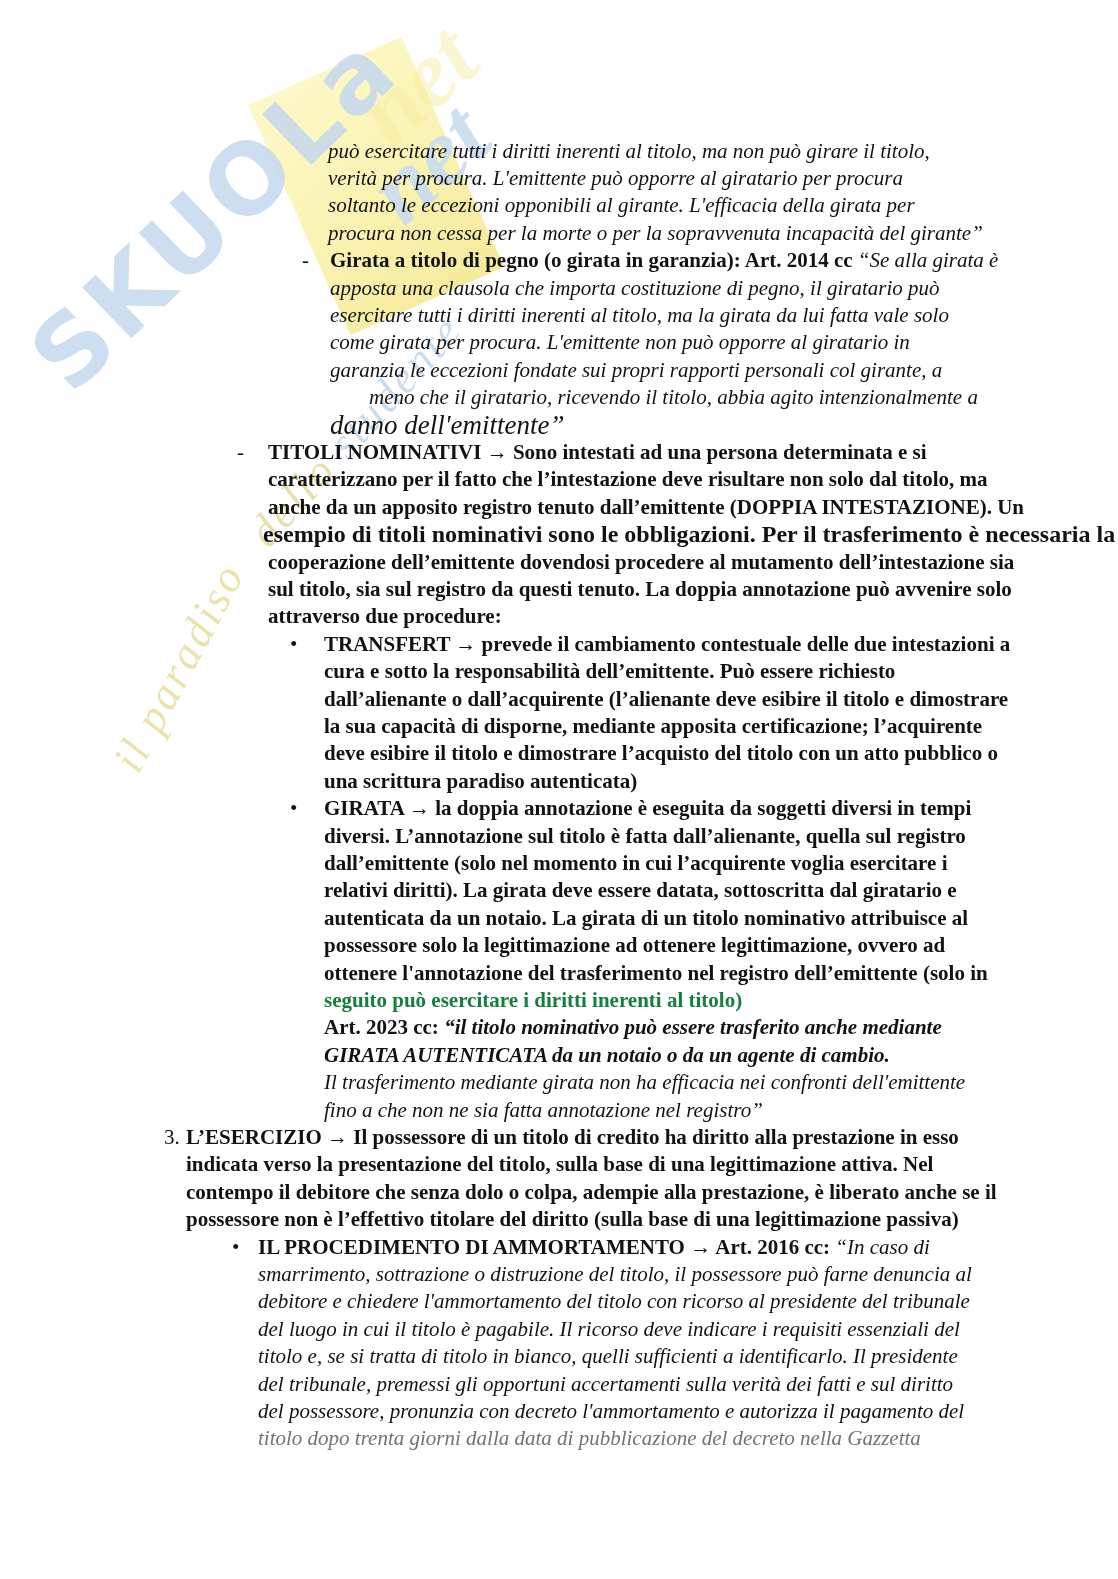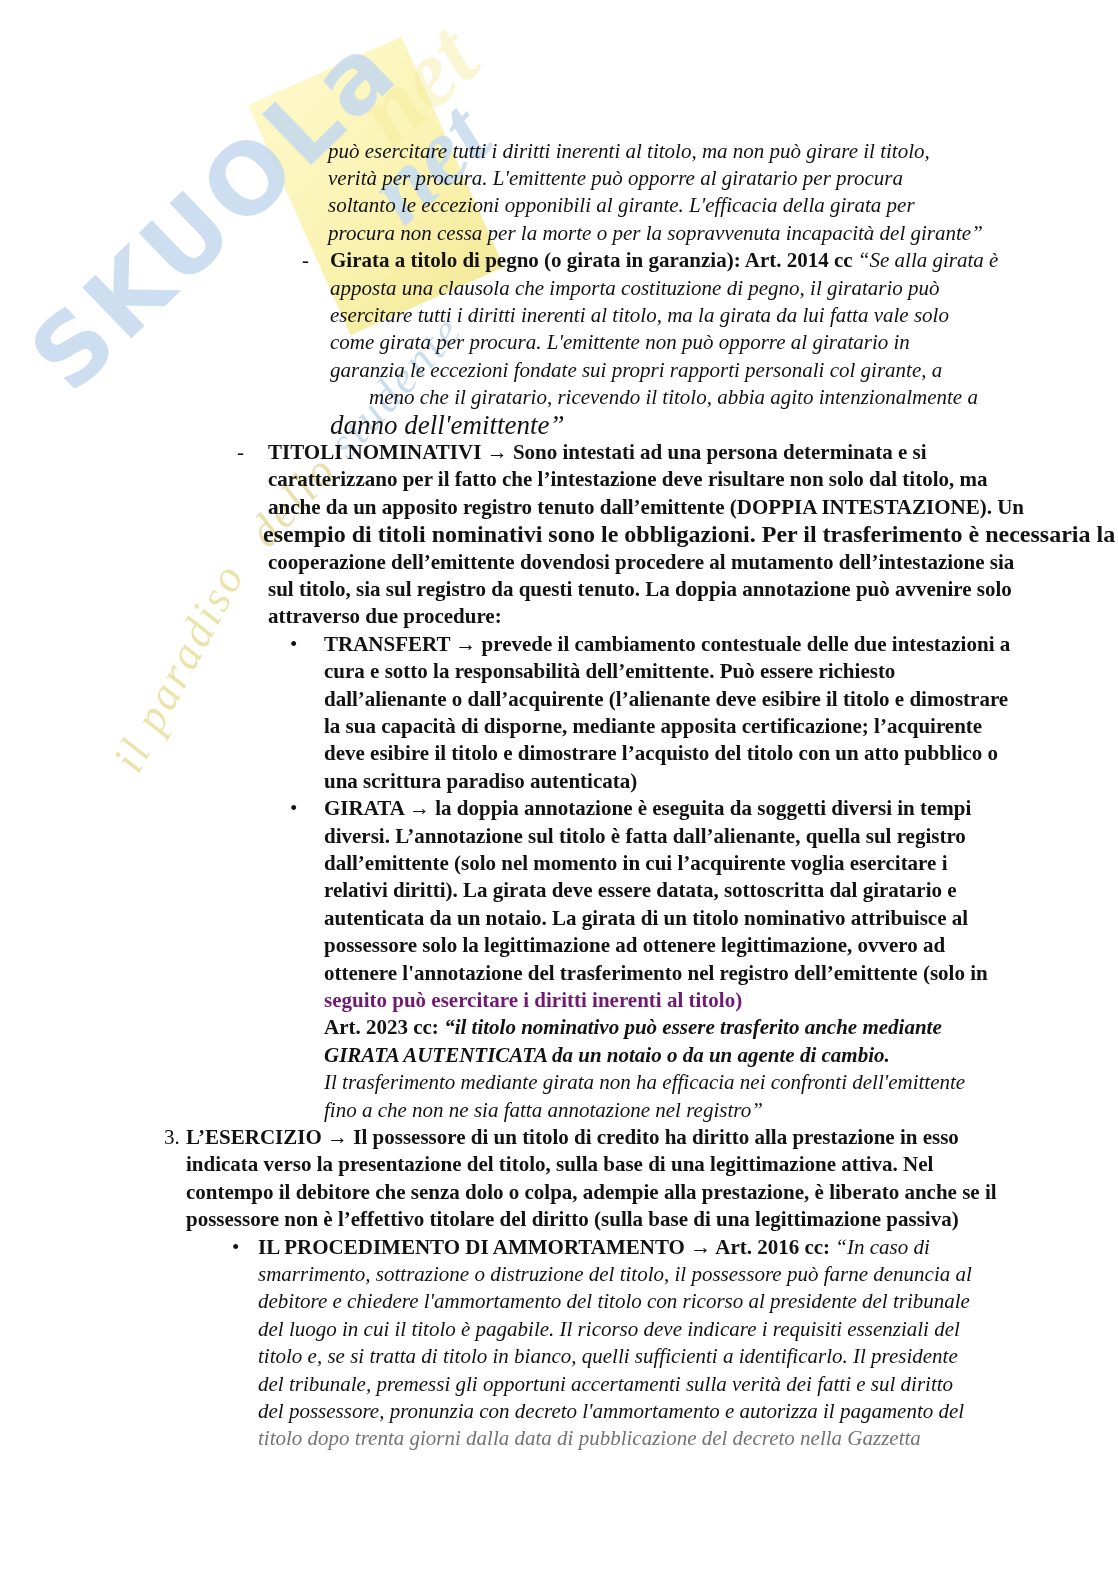--- a/index.html
+++ b/index.html
@@ -115,21 +115,21 @@
       <div class="doc-line" style="top: 712.9px; left: 324px; font-size: 21px; color: rgb(18, 18, 18);"><span class="run-r">la sua capacità di disporne, mediante apposita certificazione; l’acquirente</span></div>
       <div class="doc-line" style="top: 740.3px; left: 324px; font-size: 21px; color: rgb(18, 18, 18);"><span class="run-r">deve esibire il titolo e dimostrare l’acquisto del titolo con un atto pubblico o</span></div>
       <div class="doc-line" style="top: 767.7px; left: 324px; font-size: 21px; color: rgb(18, 18, 18);"><span class="run-r">una scrittura paradiso autenticata)</span></div>
       <div class="doc-line" style="top: 795.1px; left: 324px; font-size: 21px; color: rgb(18, 18, 18);"><span class="marker" style="left: -34px;">•</span><span class="run-r">GIRATA → la doppia annotazione è eseguita da soggetti diversi in tempi</span></div>
       <div class="doc-line" style="top: 822.5px; left: 324px; font-size: 21px; color: rgb(18, 18, 18);"><span class="run-r">diversi. L’annotazione sul titolo è fatta dall’alienante, quella sul registro</span></div>
       <div class="doc-line" style="top: 849.9px; left: 324px; font-size: 21px; color: rgb(18, 18, 18);"><span class="run-r">dall’emittente (solo nel momento in cui l’acquirente voglia esercitare i</span></div>
       <div class="doc-line" style="top: 877.3px; left: 324px; font-size: 21px; color: rgb(18, 18, 18);"><span class="run-r">relativi diritti). La girata deve essere datata, sottoscritta dal giratario e</span></div>
       <div class="doc-line" style="top: 904.7px; left: 324px; font-size: 21px; color: rgb(18, 18, 18);"><span class="run-r">autenticata da un notaio. La girata di un titolo nominativo attribuisce al</span></div>
       <div class="doc-line" style="top: 932.1px; left: 324px; font-size: 21px; color: rgb(18, 18, 18);"><span class="run-r">possessore solo la legittimazione ad ottenere legittimazione, ovvero ad</span></div>
       <div class="doc-line" style="top: 959.5px; left: 324px; font-size: 21px; color: rgb(18, 18, 18);"><span class="run-r">ottenere l'annotazione del trasferimento nel registro dell’emittente (solo in</span></div>
-      <div class="doc-line" style="top: 986.9px; left: 324px; font-size: 21px; color: #701a75; text-align: right;"><span class="run-r">seguito può esercitare i diritti inerenti al titolo)</span></div>
+      <div class="doc-line" style="top: 986.9px; left: 324px; font-size: 21px; color: #15803d; text-align: right;"><span class="run-r">seguito può esercitare i diritti inerenti al titolo)</span></div>
       <div class="doc-line" style="top: 1014.3px; left: 324px; font-size: 21px; color: rgb(18, 18, 18);"><span class="run-r">Art. 2023 cc: </span><span class="run-bi">“il titolo nominativo può essere trasferito anche mediante</span></div>
       <div class="doc-line" style="top: 1041.7px; left: 324px; font-size: 21px; color: rgb(18, 18, 18);"><span class="run-bi">GIRATA AUTENTICATA da un notaio o da un agente di cambio.</span></div>
       <div class="doc-line" style="top: 1069.1px; left: 324px; font-size: 21px; color: rgb(18, 18, 18);"><span class="run-i">Il trasferimento mediante girata non ha efficacia nei confronti dell'emittente</span></div>
       <div class="doc-line" style="top: 1096.5px; left: 324px; font-size: 21px; color: rgb(18, 18, 18);"><span class="run-i">fino a che non ne sia fatta annotazione nel registro”</span></div>
       <div class="doc-line" style="top: 1123.9px; left: 186px; font-size: 21px; color: rgb(18, 18, 18);"><span class="marker" style="left: -22px;">3.</span><span class="run-b">L’ESERCIZIO</span><span class="run-r"> → Il possessore di un titolo di credito ha diritto alla prestazione in esso</span></div>
       <div class="doc-line" style="top: 1151.3px; left: 186px; font-size: 21px; color: rgb(18, 18, 18);"><span class="run-r">indicata verso la presentazione del titolo, sulla base di una legittimazione attiva. Nel</span></div>
       <div class="doc-line" style="top: 1178.7px; left: 186px; font-size: 21px; color: rgb(18, 18, 18);"><span class="run-r">contempo il debitore che senza dolo o colpa, adempie alla prestazione, è liberato anche se il</span></div>
       <div class="doc-line" style="top: 1206.1px; left: 186px; font-size: 21px; color: rgb(18, 18, 18);"><span class="run-r">possessore non è l’effettivo titolare del diritto (sulla base di una legittimazione passiva)</span></div>
       <div class="doc-line" style="top: 1233.5px; left: 258px; font-size: 21px; color: rgb(18, 18, 18);"><span class="marker" style="left: -26px;">•</span><span class="run-r">IL PROCEDIMENTO DI AMMORTAMENTO → </span><span class="run-b">Art. 2016 cc</span><span class="run-r">: </span><span class="run-i">“In caso di</span></div>
       <div class="doc-line" style="top: 1260.9px; left: 258px; font-size: 21px; color: rgb(18, 18, 18);"><span class="run-i">smarrimento, sottrazione o distruzione del titolo, il possessore può farne denuncia al</span></div>

